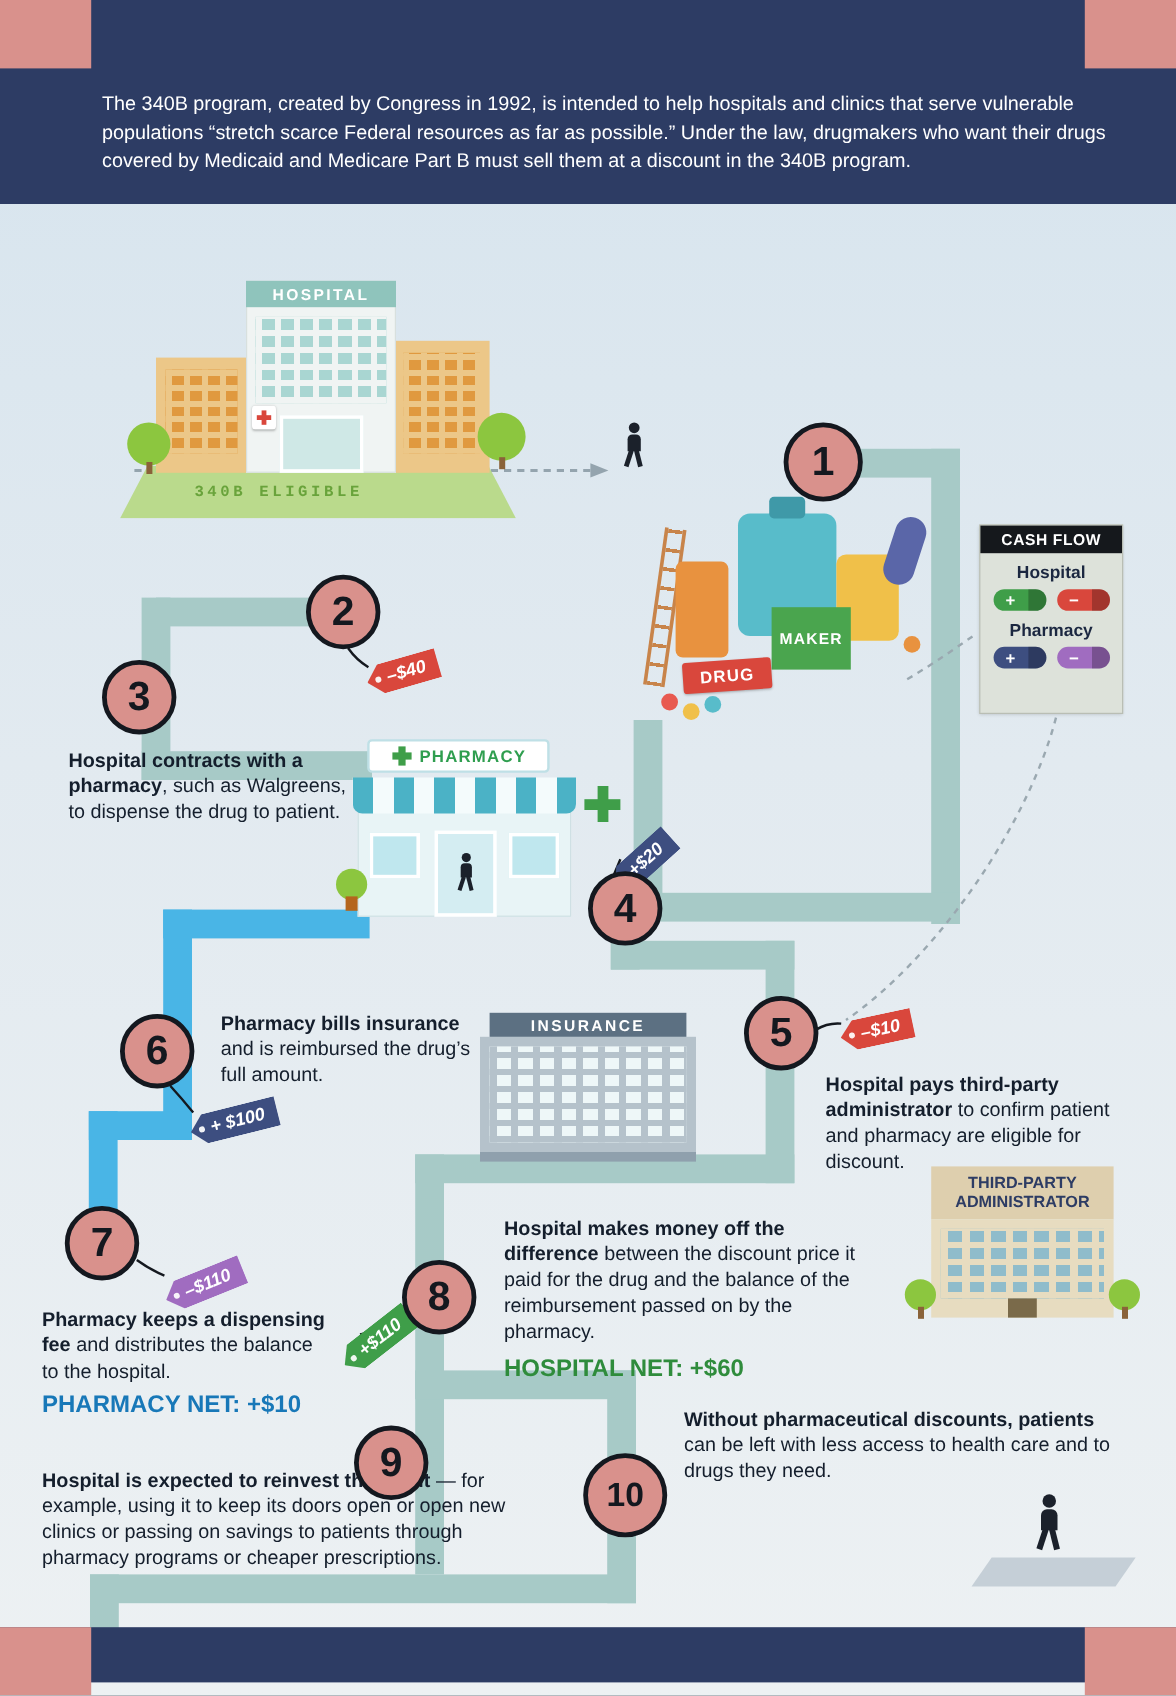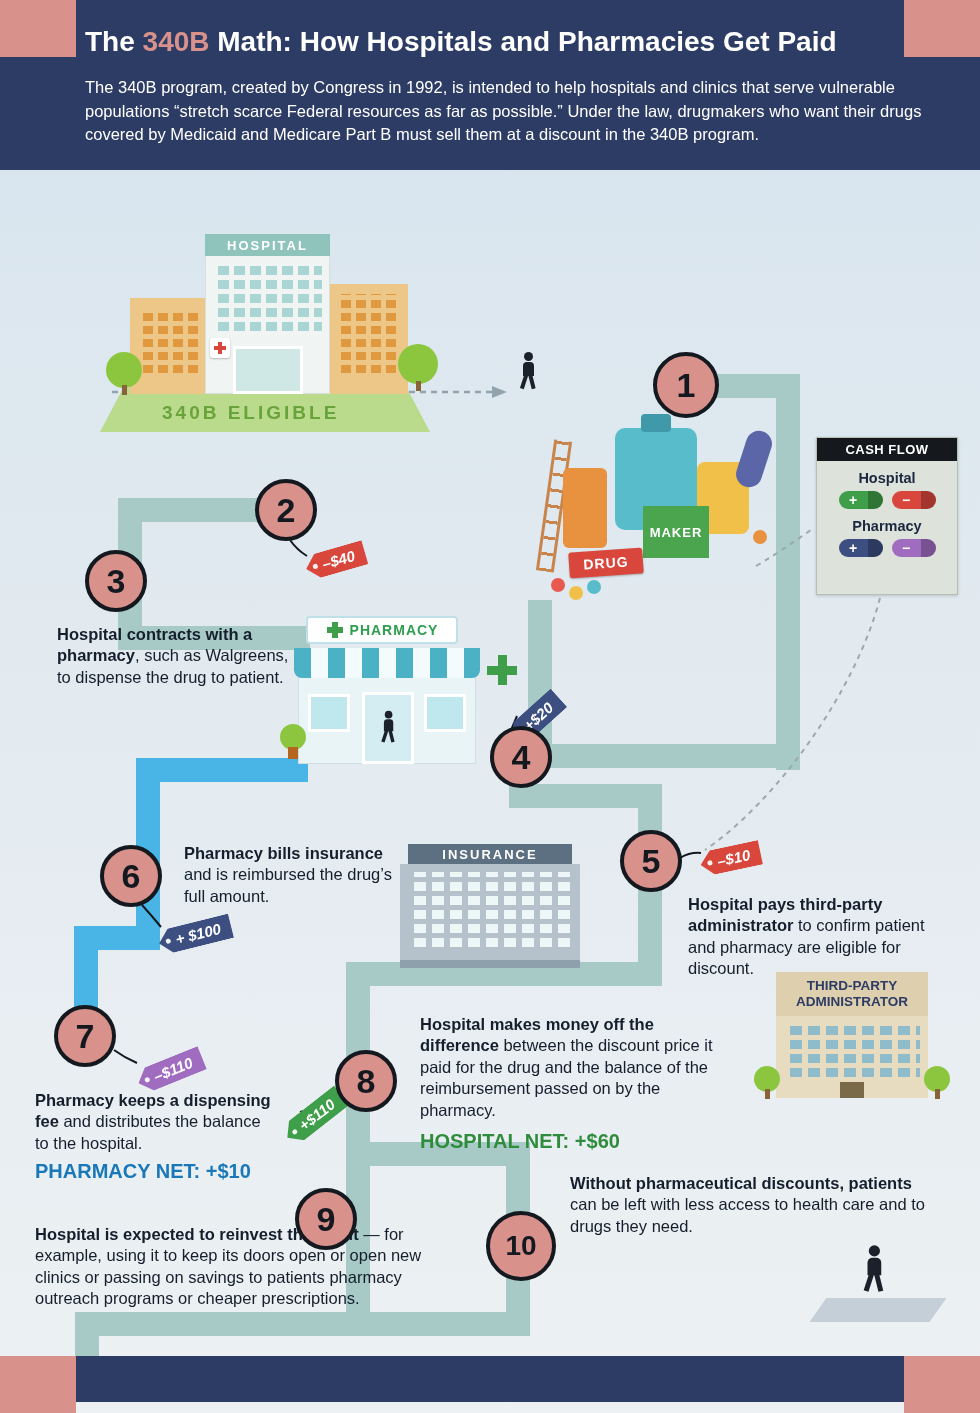--- a/index.html
+++ b/index.html
@@ -24,21 +24,21 @@
 .net.blue{color:#1878b8}.net.green{color:#2f8c3c}
 .lead{position:absolute;z-index:5;font-style:italic;font-size:17.5px;color:#1b2740;line-height:1.35}
 .header{position:absolute;left:0;top:0;width:980px;height:170px;background:#2d3c64;z-index:8}
 .corner{position:absolute;width:76px;height:57px;background:#d9918c;z-index:9}
 .title{position:absolute;left:85px;top:26px;color:#fff;font-size:28px;font-weight:bold;white-space:nowrap}
 .title .hl{color:#d9918c}
 .intro{position:absolute;left:85px;top:76px;width:845px;color:#fff;font-size:16.5px;line-height:1.43}
 .footer{position:absolute;left:0;top:1356px;width:980px;height:46px;background:#2d3c64;z-index:8;
  display:flex;align-items:center;justify-content:flex-start}
 .khn{color:#fff;font-weight:bold;font-size:30px;letter-spacing:1px}
-.cashflow{position:absolute;left:816px;top:437px;width:142px;height:158px;z-index:5;background:#dde2da;
+.cashflow{position:absolute;left:816px;top:437px;width:120px;height:158px;z-index:5;background:#dde2da;
  border:1px solid #b9beb4;box-shadow:0 1px 3px rgba(0,0,0,.18)}
 .cf-head{background:#15181c;color:#fff;font-size:13px;font-weight:bold;text-align:center;letter-spacing:.5px;padding:4px 0}
 .cf-label{font-size:14.5px;font-weight:bold;color:#1b2740;text-align:center;margin-top:9px}
 .cf-pills{display:flex;justify-content:center;gap:9px;margin-top:5px}
 .pill{position:relative;width:44px;height:18px;border-radius:9px;color:#fff;display:flex;align-items:center;font-weight:bold;font-size:14px;line-height:1}
 .pill::after{content:"";position:absolute;right:0;top:0;width:15px;height:100%;border-radius:0 9px 9px 0;background:rgba(0,0,0,.25)}
 .pill .sym{width:29px;text-align:center}
 .pill.green{background:#3f9e49}.pill.red{background:#d9473c}.pill.navy{background:#3d4e80}.pill.purple{background:#a06cc0}
 
 .win-teal{background-image:repeating-linear-gradient(0deg,#f0f4f3 0 5px,transparent 5px 14px),
@@ -99,21 +99,21 @@
     <path d="M290 540 Q 297 550 307 556" stroke="#14181f" stroke-width="2" fill="none"></path>
     <path d="M506 742 Q 512 728 517 716" stroke="#14181f" stroke-width="2" fill="none"></path>
     <path d="M680 858 Q 690 852 701 853" stroke="#14181f" stroke-width="2" fill="none"></path>
     <path d="M142 905 Q 152 916 161 927" stroke="#14181f" stroke-width="2" fill="none"></path>
     <path d="M114 1050 Q 125 1058 137 1063" stroke="#14181f" stroke-width="2" fill="none"></path>
     <path d="M340 1100 Q 320 1108 300 1112" stroke="#14181f" stroke-width="2" fill="none"></path>
   </svg>
 
   <div class="illus" style="left:100px;top:226px;width:330px;height:212px">
     <div class="abs" style="left:0;top:162px;width:330px;height:44px;background:#bada8c;clip-path:polygon(7% 0,93% 0,100% 100%,0 100%)"></div>
-    <div class="abs" style="left:62px;top:176px;font-family:Liberation Sans, sans-serif;font-weight:bold;font-size:19px;letter-spacing:3px;color:#69a33b">340B ELIGIBLE</div>
+    <div class="abs" style="left:62px;top:176px;font-family:Liberation Mono, monospace;font-weight:bold;font-size:13px;letter-spacing:3px;color:#69a33b">340B ELIGIBLE</div>
     <div class="abs" style="left:30px;top:72px;width:76px;height:96px;background:#ecc788">
       <div class="abs win-orange" style="left:8px;top:10px;width:60px;height:70px"></div>
     </div>
     <div class="abs" style="left:228px;top:58px;width:80px;height:110px;background:#ecc788">
       <div class="abs win-orange" style="left:8px;top:10px;width:64px;height:84px"></div>
     </div>
     <div class="abs" style="left:105px;top:8px;width:125px;height:160px;background:#f0f4f3;border:1px solid #d8e0de"></div>
     <div class="abs" style="left:105px;top:8px;width:125px;height:22px;background:#8fc4bc;color:#fff;font-weight:bold;font-size:13px;letter-spacing:2px;display:flex;align-items:center;justify-content:center">HOSPITAL</div>
     <div class="abs win-teal" style="left:113px;top:38px;width:109px;height:72px"></div>
     <div class="abs" style="left:133px;top:120px;width:70px;height:48px;background:#cfe8e6;border:3px solid #fff"></div>
@@ -242,36 +242,33 @@
   <div class="circle" style="left:335px;top:1050px;width:62px;height:62px">8</div>
   <div class="circle" style="left:295px;top:1188px;width:62px;height:62px">9</div>
   <div class="circle" style="left:486px;top:1211px;width:70px;height:70px;font-size:28px">10</div>
 
 
   <div class="step-text" style="left:57px;top:624px;width:245px"><b>Hospital contracts with a pharmacy</b><span>, such as Walgreens, to dispense the drug to patient.</span></div>
   <div class="step-text" style="left:688px;top:894px;width:265px"><b>Hospital pays third-party administrator</b><span> to confirm patient and pharmacy are eligible for discount.</span></div>
   <div class="step-text" style="left:184px;top:843px;width:220px"><b>Pharmacy bills insurance</b><span> and is reimbursed the drug’s full amount.</span></div>
   <div class="step-text" style="left:35px;top:1090px;width:240px"><b>Pharmacy keeps a dispensing fee</b><span> and distributes the balance to the hospital.</span></div>
   <div class="step-text" style="left:420px;top:1014px;width:300px"><b>Hospital makes money off the difference</b><span> between the discount price it paid for the drug and the balance of the reimbursement passed on by the pharmacy.</span></div>
-  <div class="step-text" style="left:35px;top:1224px;width:400px"><b>Hospital is expected to reinvest the profit</b><span> — for example, using it to keep its doors open or open new clinics or passing on savings to patients pharmacy outreach programs or cheaper prescriptions.</span></div>
+  <div class="step-text" style="left:35px;top:1224px;width:400px"><b>Hospital is expected to reinvest the profit</b><span> — for example, using it to keep its doors open or open new clinics or passing on savings to patients through pharmacy programs or cheaper prescriptions.</span></div>
   <div class="step-text" style="left:570px;top:1173px;width:370px"><b>Without pharmaceutical discounts, patients</b><span> can be left with less access to health care and to drugs they need.</span></div>
 
   <div class="net blue" style="left:35px;top:1160px">
     <span>PHARMACY NET:</span>
     <span class="val">+$10</span>
   </div>
   <div class="net green" style="left:420px;top:1130px">
     <span>HOSPITAL NET:</span>
     <span class="val">+$60</span>
   </div>
 
   <div class="header">
-    <div class="title">
-      <span>The </span><span class="hl">340B</span><span> Math: How Hospitals and Pharmacies Get Paid</span>
-    </div>
     <div class="intro">The 340B program, created by Congress in 1992, is intended to help hospitals and clinics that serve vulnerable populations “stretch scarce Federal resources as far as possible.” Under the law, drugmakers who want their drugs covered by Medicaid and Medicare Part B must sell them at a discount in the 340B program.</div>
   </div>
   <div class="corner" style="left:0;top:0"></div>
   <div class="corner" style="left:904px;top:0"></div>
 
   <div class="footer">
     <div class="khn">KHN</div>
   </div>
   <div class="corner" style="left:0;top:1356px"></div>
   <div class="corner" style="left:904px;top:1356px"></div>

